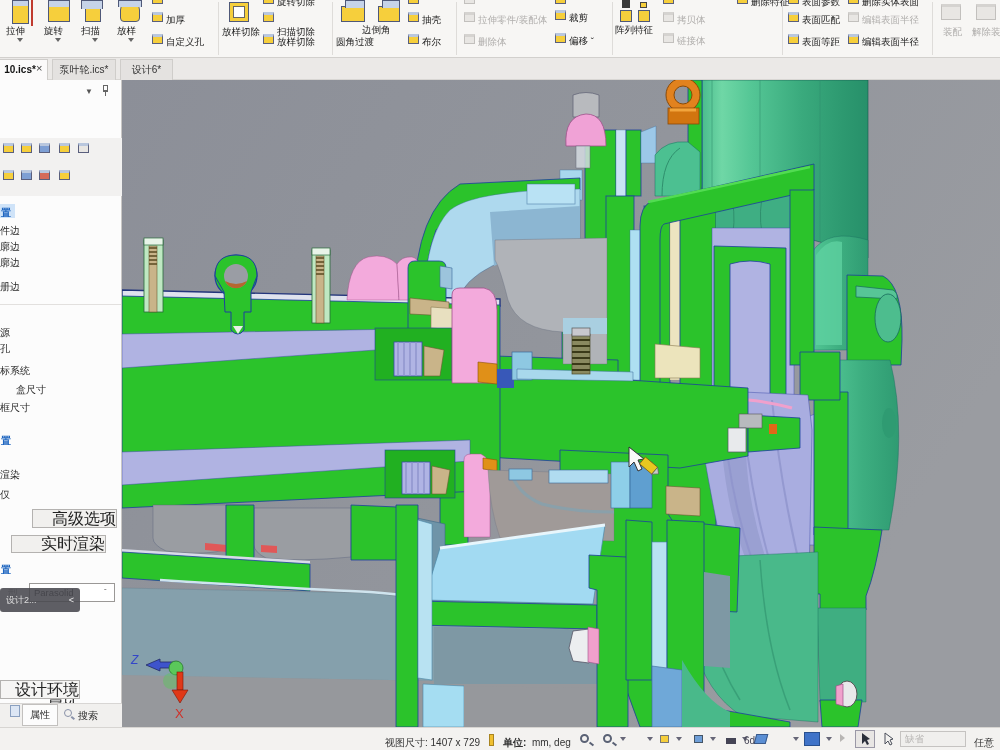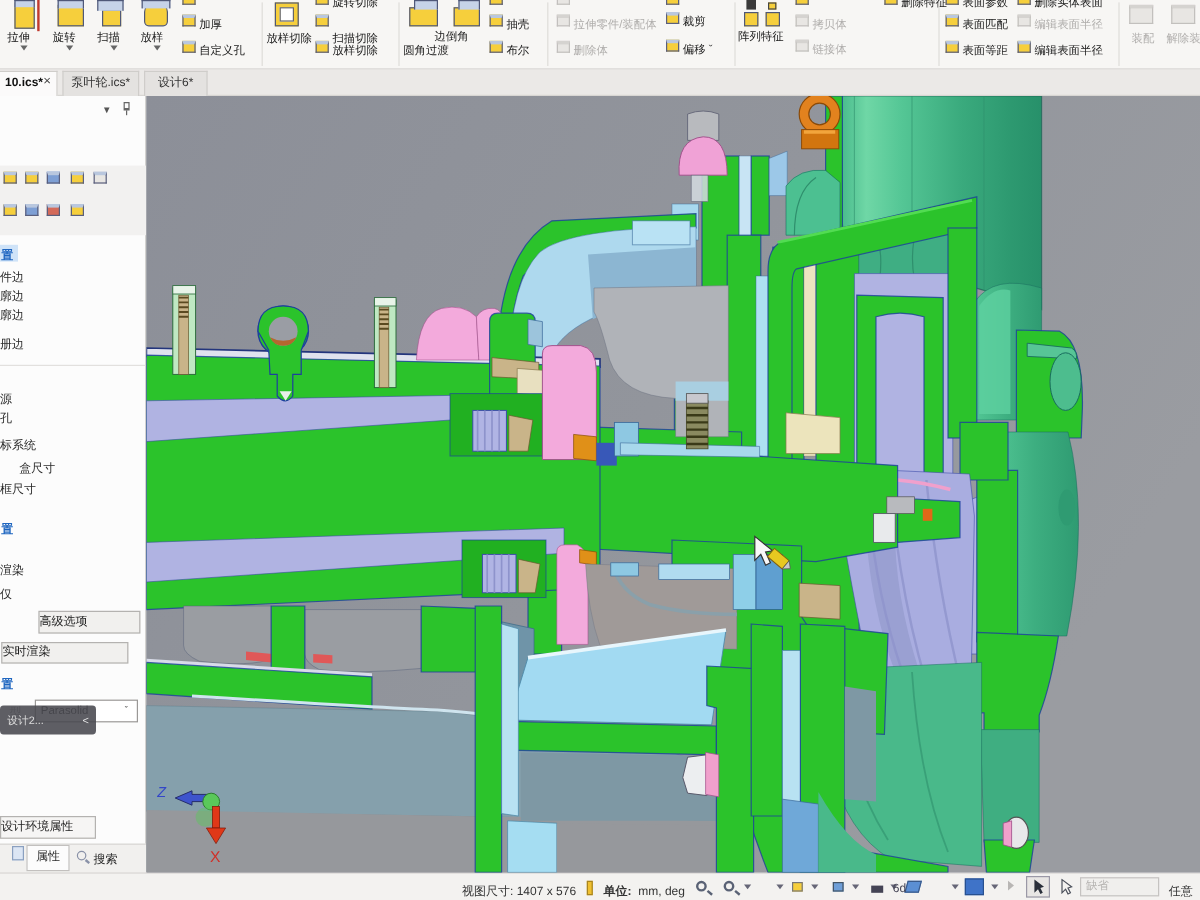--- a/index.html
+++ b/index.html
@@ -10,21 +10,21 @@
 .sep{position:absolute;top:2px;width:1px;height:53px;background:#dedcd9}
 .cub{position:absolute;background:#f6cf3c;border:1px solid #4f5878}
 .cubt{position:absolute;background:#c6d3e8;border:1px solid #4f5878;border-bottom:none}
 .si{position:absolute;width:11px;height:10px;background:#f6cf3c;border:1px solid #5a5f7d;border-top:3px solid #b9c7de}
 .sig{position:absolute;width:11px;height:10px;background:#e8e6e3;border:1px solid #c2c0bd;border-top:3px solid #d5d3d0}
 .tabbar{position:absolute;left:0;top:58px;width:1000px;height:22px;background:#ebe9e7;border-bottom:1px solid #d8d6d3}
 .tab{position:absolute;top:1px;height:21px;font-size:10px;color:#333;background:#e4e2e0;border:1px solid #cfcdca;border-bottom:none;text-align:center;line-height:20px}
 .tab.act{background:#fbfafa;font-weight:bold;color:#111}
 .panel{position:absolute;left:0;top:80px;width:122px;height:647px;background:#fcfcfc;border-right:1px solid #c9c7c5;font-size:10px;color:#2a2a2a}
 .pi{position:absolute;white-space:nowrap}
-.pbtn{position:absolute;background:#f1f0ee;border:1px solid #b4b2b0;font-size:10px;color:#222;text-align:left}
+.pbtn{position:absolute;background:#f1f0ee;border:1px solid #b4b2b0;font-size:16px;color:#222;text-align:right}
 .blu{color:#1f66c0;font-weight:bold}
 .status{position:absolute;left:0;top:727px;width:1000px;height:23px;background:#f3f2f0;border-top:1px solid #d7d5d2;font-size:10px;color:#333}
 .vp{position:absolute;left:122px;top:80px;width:878px;height:647px;background:#90939b}
 </style></head><body>
 
 <div class="ribbon">
 
  <div class="cub" style="left:12px;top:2px;width:17px;height:22px"></div>
     <div class="cubt" style="left:12px;top:0;width:17px;height:6px"></div>
     <div style="position:absolute;left:31px;top:0;width:2px;height:26px;background:#c03a2e"></div>
@@ -151,39 +151,39 @@
  <div class="pi" style="left:0;top:246px">源</div>
  <div class="pi" style="left:0;top:262px">孔</div>
  <div class="pi" style="left:0;top:284px">标系统</div>
  <div class="pi" style="left:16px;top:303px">盒尺寸</div>
  <div class="pi" style="left:0;top:321px">框尺寸</div>
  <div style="position:absolute;left:0;top:352px;width:15px;height:14px;"></div>
  <div class="pi blu" style="left:1px;top:354px">置</div>
  <div class="pi" style="left:0;top:388px">渲染</div>
  <div class="pi" style="left:0;top:408px">仅</div>
  <div class="pbtn" style="left:32px;top:429px;width:85px;height:19px;line-height:17px">高级选项</div>
- <div class="pbtn" style="left:1px;top:455px;width:106px;height:18px;line-height:16px">实时渲染</div>
+ <div class="pbtn" style="left:11px;top:455px;width:95px;height:18px;line-height:16px">实时渲染</div>
  <div class="pi blu" style="left:1px;top:483px">置</div>
  <div class="pi rg" style="left:8px;top:507px;color:#999">型</div>
  <div style="position:absolute;left:29px;top:503px;width:86px;height:19px;background:#fff;border:1px solid #9a9896;font-size:9.5px;color:#333;line-height:17px;padding-left:4px">Parasolid</div>
  <div class="pi" style="left:104px;top:507px;color:#555;font-size:8px">ˇ</div>
  <div style="position:absolute;left:0;top:508px;width:80px;height:24px;background:rgba(72,72,78,.88);border-radius:3px;color:#ddd;font-size:9px;line-height:24px;padding-left:6px">设计2...<span style="position:absolute;right:6px;color:#eee">&lt;</span></div>
  <div class="pbtn" style="left:0px;top:600px;width:80px;height:19px;line-height:17px;background:#f6f5f4">设计环境属性</div>
 
  <div style="position:absolute;left:0;top:623px;width:122px;height:24px;background:#f1f0ee;border-top:1px solid #d8d6d4"></div>
  <div style="position:absolute;left:10px;top:625px;width:10px;height:12px;background:#dce6f4;border:1px solid #8aa0c0"></div>
  <div style="position:absolute;left:22px;top:624px;width:36px;height:22px;background:#fcfcfc;border:1px solid #c2c0be;font-size:10px;text-align:center;line-height:20px">属性</div>
  <div style="position:absolute;left:64px;top:629px;width:8px;height:8px;border:1.5px solid #8a92a8;border-radius:50%"></div>
     <div style="position:absolute;left:71px;top:637px;width:4px;height:1.5px;background:#8a92a8;transform:rotate(40deg)"></div>
  <div class="pi" style="left:78px;top:629px">搜索</div>
  <div class="pi" style="left:0px;top:656px;color:#1a3fae;font-weight:bold;font-size:12px">m</div>
 </div>
 
 <div class="status">
- <div class="pi" style="left:385px;top:8px;position:absolute">视图尺寸: 1407 x  576</div>
+ <div class="pi" style="left:385px;top:8px;position:absolute">视图尺寸: 1407 x  729</div>
  <div style="position:absolute;left:489px;top:6px;width:5px;height:12px;background:#f0c030;border:1px solid #a88420"></div>
  <div class="pi" style="left:503px;top:8px;position:absolute"><b>单位:</b>&nbsp; mm, deg</div>
  <div style="position:absolute;left:580px;top:6px;width:9px;height:9px;border:2px solid #5a6275;border-radius:50%"></div>
     <div style="position:absolute;left:589px;top:15px;width:5px;height:2px;background:#5a6275;transform:rotate(40deg)"></div>
  <div style="position:absolute;left:603px;top:6px;width:9px;height:9px;border:2px solid #5a6275;border-radius:50%"></div>
     <div style="position:absolute;left:612px;top:15px;width:5px;height:2px;background:#5a6275;transform:rotate(40deg)"></div>
  <div style="position:absolute;left:620px;top:9px;width:0;height:0;border-left:3px solid transparent;border-right:3px solid transparent;border-top:4px solid #667"></div>
  <div style="position:absolute;left:647px;top:9px;width:0;height:0;border-left:3px solid transparent;border-right:3px solid transparent;border-top:4px solid #667"></div>
  <div style="position:absolute;left:660px;top:7px;width:9px;height:8px;background:#f6cf3c;border:1px solid #777"></div>
     <div style="position:absolute;left:676px;top:9px;width:0;height:0;border-left:3px solid transparent;border-right:3px solid transparent;border-top:4px solid #667"></div>

